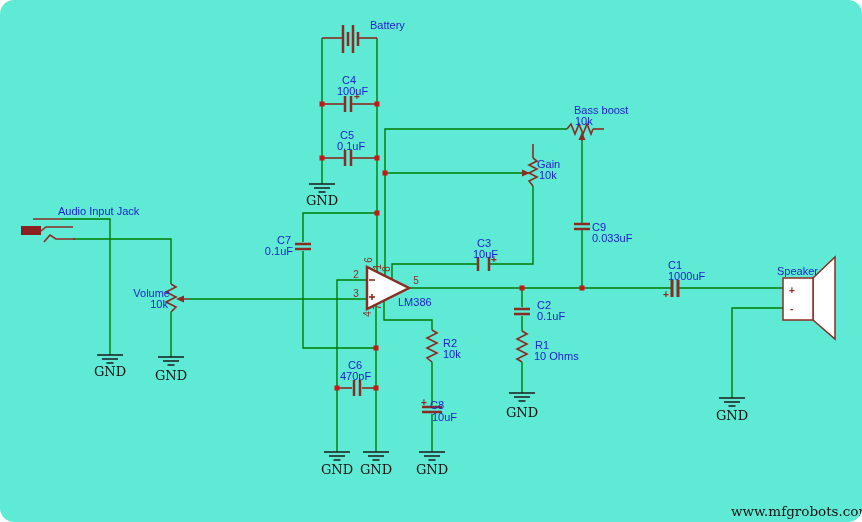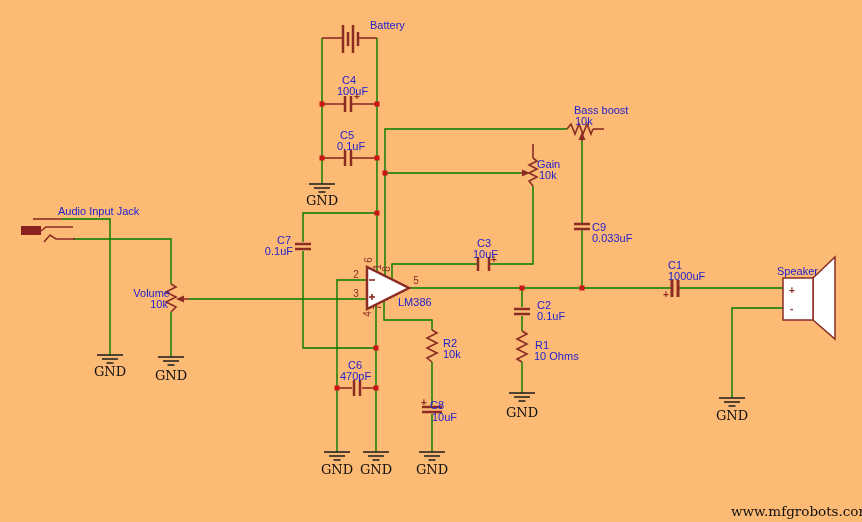--- a/index.html
+++ b/index.html
@@ -1,17 +1,17 @@
 <!DOCTYPE html>
 <html><head>
 <meta charset="utf-8">
 <style>
   html,body{margin:0;padding:0;background:#fff;}
-  #stage{position:relative;width:862px;height:522px;background:#fdba74;overflow:hidden;
-         font-family:"Liberation Sans",sans-serif;}
+  #stage{position:relative;width:862px;height:522px;background:#5eead4;overflow:hidden;
+         font-family:"Liberation Sans",sans-serif;border-radius:14px;}
   svg text{font-family:"Liberation Sans",sans-serif;}
   .w{stroke:#007B00;stroke-width:1.4;fill:none;}
   .c{stroke:#8B2C24;stroke-width:1.6;fill:none;}
   .cp{stroke:#8B2C24;stroke-width:2.5;fill:none;}
   .cpk{stroke:#8B2C24;stroke-width:3;fill:none;}
   .blk{stroke:#1a1a1a;stroke-width:1.5;fill:none;}
   .lbl{fill:#2121CE;font-size:11px;}
   .pin{fill:#8B2C24;font-size:10px;}
   .pol{fill:#8B2C24;font-size:10px;font-weight:bold;}
   .gndt{fill:#111;font-family:"DejaVu Serif",serif;font-size:13px;text-anchor:middle;}

